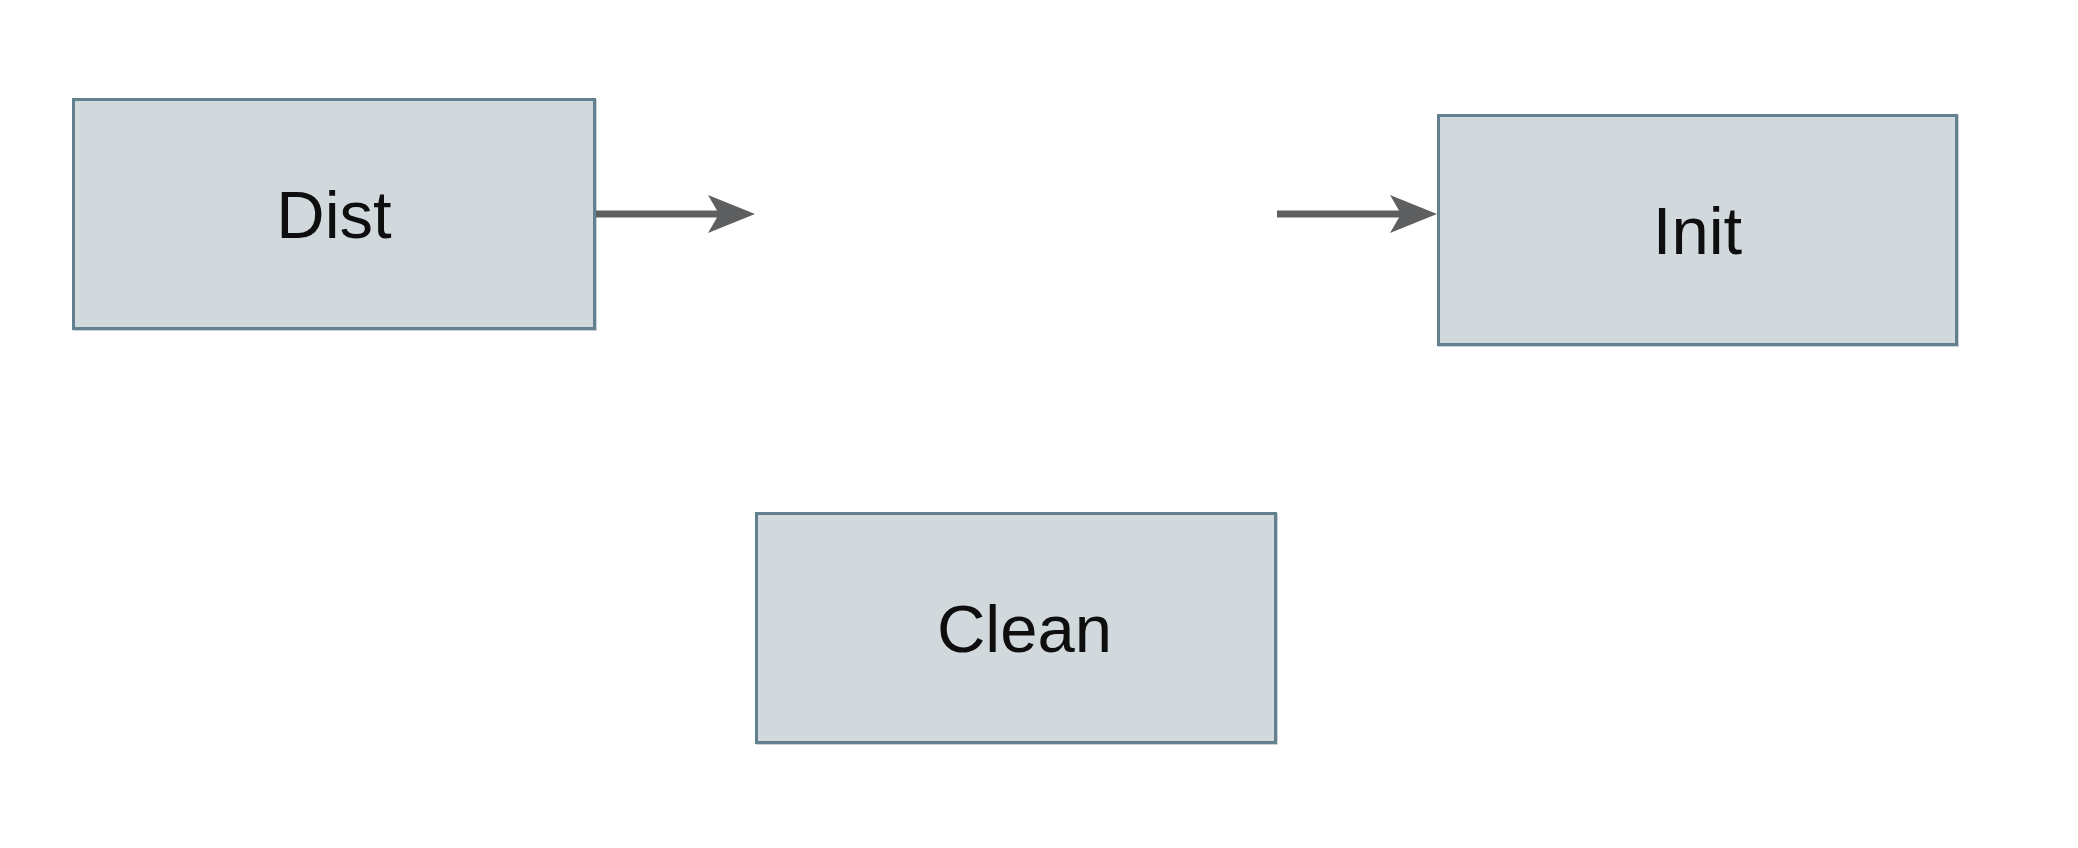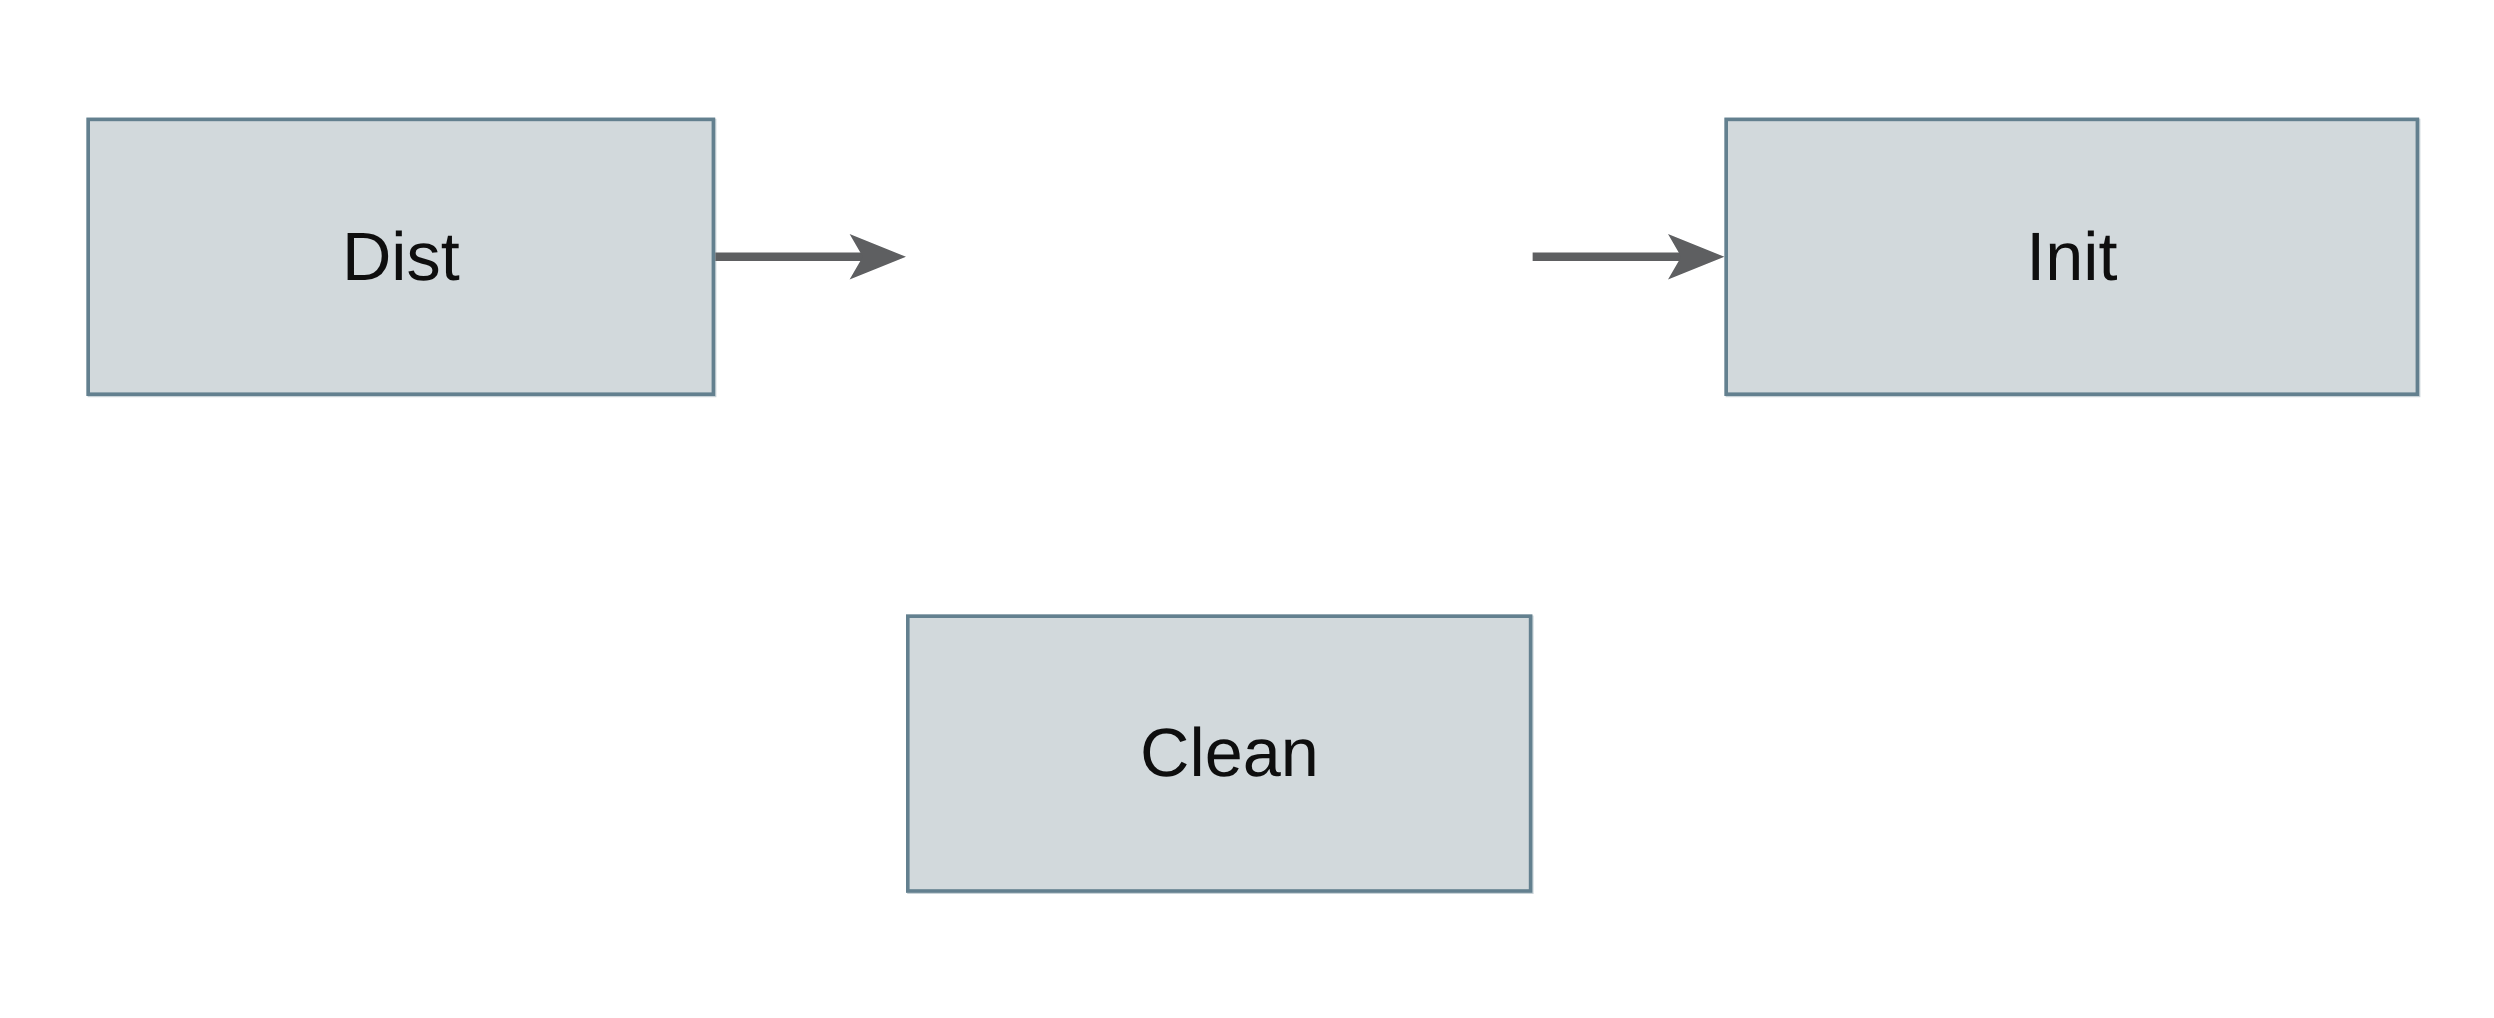--- a/index.html
+++ b/index.html
@@ -19,21 +19,21 @@
     position: absolute;
     box-sizing: border-box;
     background: var(--node-fill, #d2d9dc);
     border: 3px solid var(--node-border, #63808f);
     display: flex;
     align-items: center;
     justify-content: center;
     box-shadow: 1px 1px 0 rgba(99, 128, 143, 0.35);
   }
   .node-label {
-    font-size: 57px;
+    font-size: 67px;
     line-height: 1;
     color: var(--node-text, #0e0e0e);
     white-space: nowrap;
     user-select: none;
   }
   .arrow {
     position: absolute;
     display: block;
   }
   .arrow-shaft {
@@ -49,21 +49,21 @@
 </head>
 <body>
 
 <div class="canvas">
 
   <div class="node" style="left:72px; top:98px; width:524px; height:232px;">
     <span class="node-label">Dist</span>
   </div>
 
 
-  <div class="node" style="left:1437px; top:98px; width:579px; height:232px;">
+  <div class="node" style="left:1437px; top:114px; width:521px; height:232px;">
     <span class="node-label">Init</span>
   </div>
 
   <div class="node" style="left:755px; top:512px; width:522px; height:232px;padding-left:17px;">
     <span class="node-label">Clean</span>
   </div>
 
   <svg class="arrow" style="left:596px; top:190px;" width="159" height="48" viewBox="0 0 159 48" xmlns="http://www.w3.org/2000/svg" aria-hidden="true">
     <line class="arrow-shaft" x1="0" y1="24" x2="125" y2="24"></line>
     <polygon class="arrow-head" points="159,24 112,5 123,24 112,43"></polygon>

